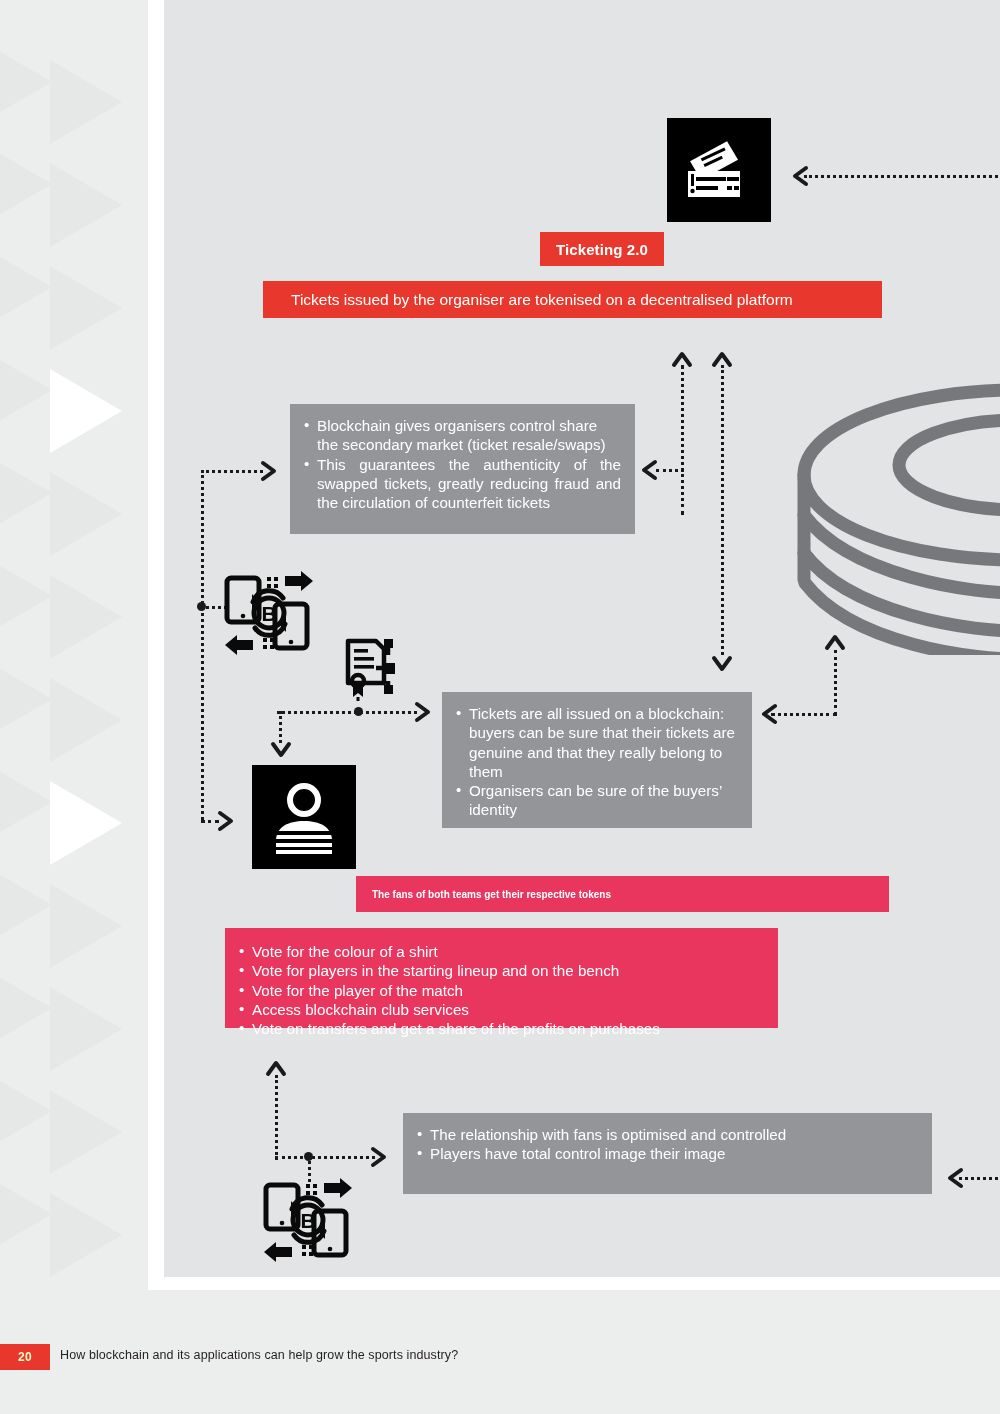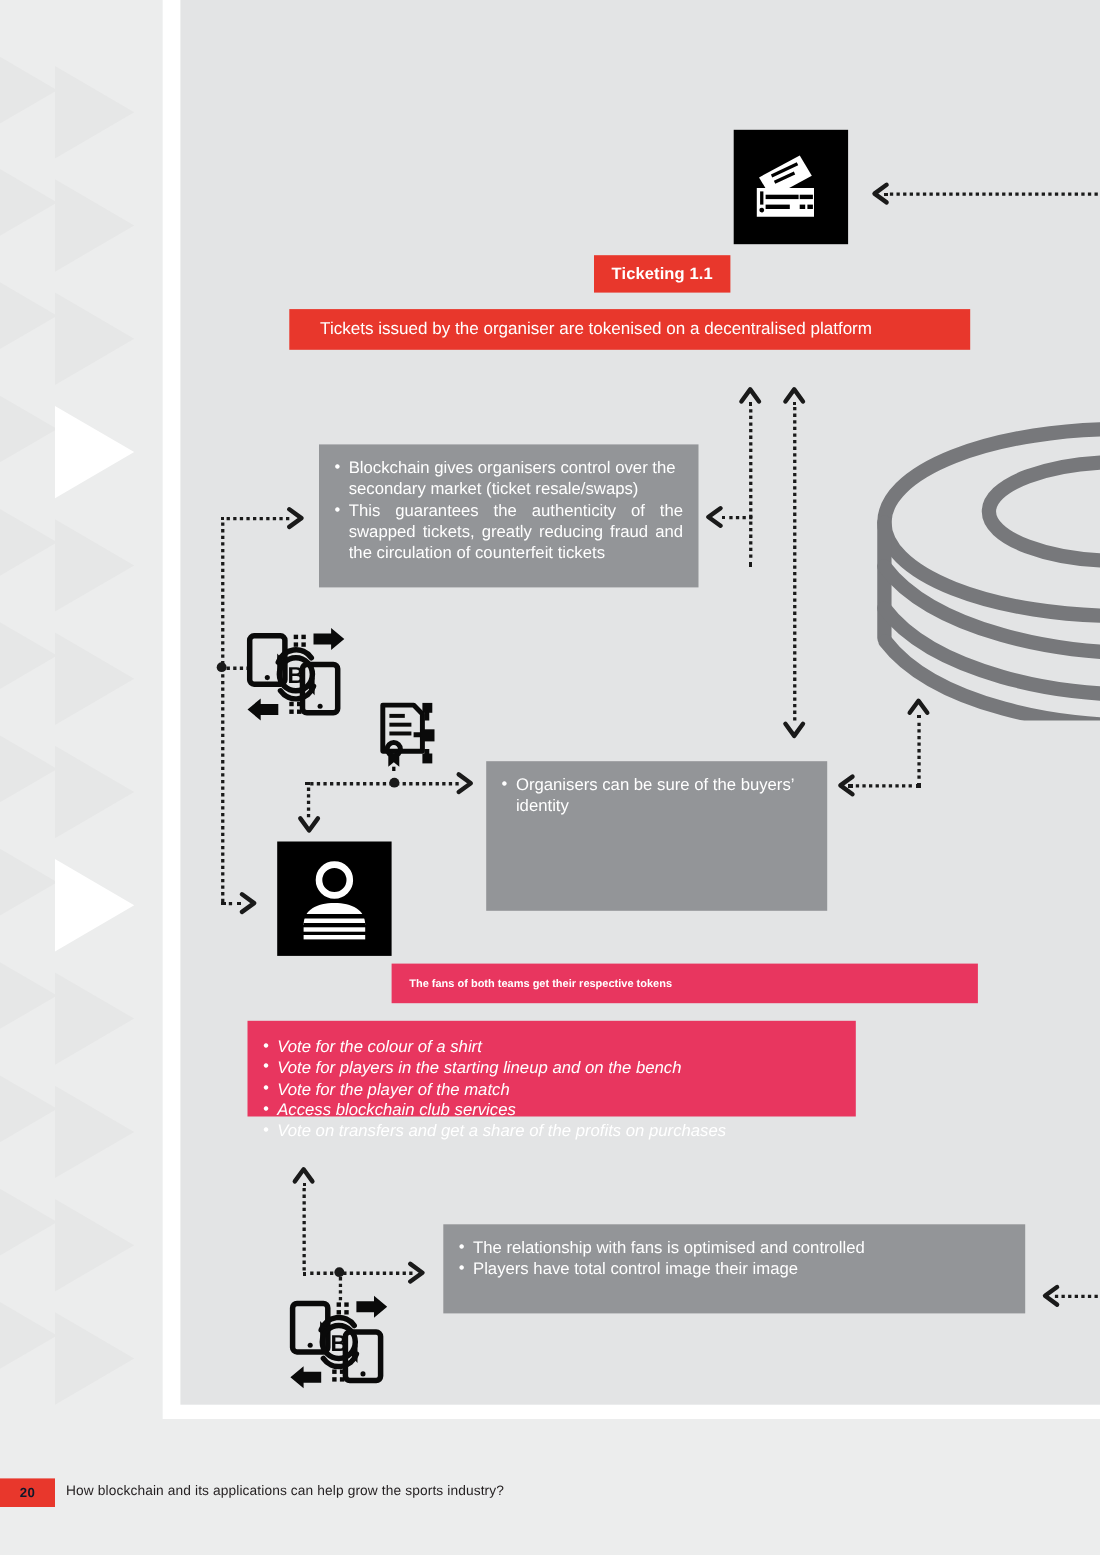--- a/index.html
+++ b/index.html
@@ -41,21 +41,21 @@
   }
   .tri.white { border-left-color:#ffffff; }
 
   
   .footer {
     position:absolute; left:0; bottom:0; width:1000px; height:124px;
     background:#eceded;
   }
   .footer-pagebox {
     position:absolute; left:0; top:1344px; width:50px; height:26px;
-    background:#e8372c; color:#0f172a;
+    background:#e8372c; color:#fef9c3;
     font-size:12px; font-weight:bold;
     display:flex; align-items:center; justify-content:center;
     letter-spacing:.3px;
   }
   .footer-text {
     position:absolute; left:60px; top:1348px;
     font-size:12.5px; color:#231f20; font-weight:normal; letter-spacing:.1px;
   }
 
   .icon-black {
@@ -193,30 +193,30 @@
         </g>
       </svg>
     </div>
 
     <div class="dline-h" style="left:640px; top:175px; width:200px;"></div>
     <svg class="chev" style="left:626px; top:165px; width:22px; height:22px;" viewBox="0 0 22 22">
       <polyline points="16,3 5,11 16,19" fill="none" stroke="#1a1a1a" stroke-width="4" stroke-linecap="round" stroke-linejoin="round"></polyline>
     </svg>
 
     <div class="tag-red" style="left:376px; top:232px; width:124px; height:34px;">
-      <span>Ticketing 1.1</span>
+      <span>Ticketing 2.0</span>
     </div>
 
     <div class="band-red" style="left:99px; top:281px; width:619px; height:37px;">
       <span>Tickets issued by the organiser are tokenised on a decentralised platform</span>
     </div>
 
     <div class="panel-gray" style="left:126px; top:404px; width:345px; height:130px;">
       <ul class="bul">
-        <li>Blockchain gives organisers control over the secondary market (ticket resale/swaps)</li>
+        <li>Blockchain gives organisers control share the secondary market (ticket resale/swaps)</li>
         <li class="just">This guarantees the authenticity of the swapped tickets, greatly reducing fraud and the circulation of counterfeit tickets</li>
       </ul>
     </div>
 
     <div class="dline-v" style="left:517px; top:365px; height:150px;"></div>
     <svg class="chev" style="left:507px; top:349px; width:22px; height:22px;" viewBox="0 0 22 22">
       <polyline points="3,16 11,5 19,16" fill="none" stroke="#1a1a1a" stroke-width="4" stroke-linecap="round" stroke-linejoin="round"></polyline>
     </svg>
     <div class="dline-h" style="left:492px; top:469px; width:28px;"></div>
     <svg class="chev" style="left:475px; top:459px; width:22px; height:22px;" viewBox="0 0 22 22">
@@ -317,38 +317,39 @@
         </g>
         <g fill="#ffffff">
           <rect x="10" y="64" width="56" height="4"></rect>
           <rect x="10" y="71" width="56" height="4"></rect>
         </g>
       </svg>
     </div>
 
     <div class="panel-gray" style="left:278px; top:692px; width:310px; height:136px;">
       <ul class="bul">
+        <li>Tickets are all issued on a blockchain: buyers can be sure that their tickets are genuine and that they really belong to them</li>
         <li>Organisers can be sure of the buyers’ identity</li>
       </ul>
     </div>
 
     <div class="dline-h" style="left:607px; top:713px; width:66px;"></div>
     <svg class="chev" style="left:595px; top:703px; width:22px; height:22px;" viewBox="0 0 22 22">
       <polyline points="16,3 5,11 16,19" fill="none" stroke="#1a1a1a" stroke-width="4" stroke-linecap="round" stroke-linejoin="round"></polyline>
     </svg>
     <div class="dline-v" style="left:670px; top:650px; height:65px;"></div>
     <svg class="chev" style="left:660px; top:632px; width:22px; height:22px;" viewBox="0 0 22 22">
       <polyline points="3,16 11,5 19,16" fill="none" stroke="#1a1a1a" stroke-width="4" stroke-linecap="round" stroke-linejoin="round"></polyline>
     </svg>
 
     <div class="tag-pink" style="left:192px; top:876px; width:533px; height:36px;">
       <span>The fans of both teams get their respective tokens</span>
     </div>
 
-    <div class="panel-pink" style="left:61px; top:928px; width:553px; height:87px;font-style:italic;">
+    <div class="panel-pink" style="left:61px; top:928px; width:553px; height:100px;">
       <ul class="bul">
         <li>Vote for the colour of a shirt</li>
         <li>Vote for players in the starting lineup and on the bench</li>
         <li>Vote for the player of the match</li>
         <li>Access blockchain club services</li>
         <li>Vote on transfers and get a share of the profits on purchases</li>
       </ul>
     </div>
 
     <div class="dline-v" style="left:111px; top:1075px; height:85px;"></div>

